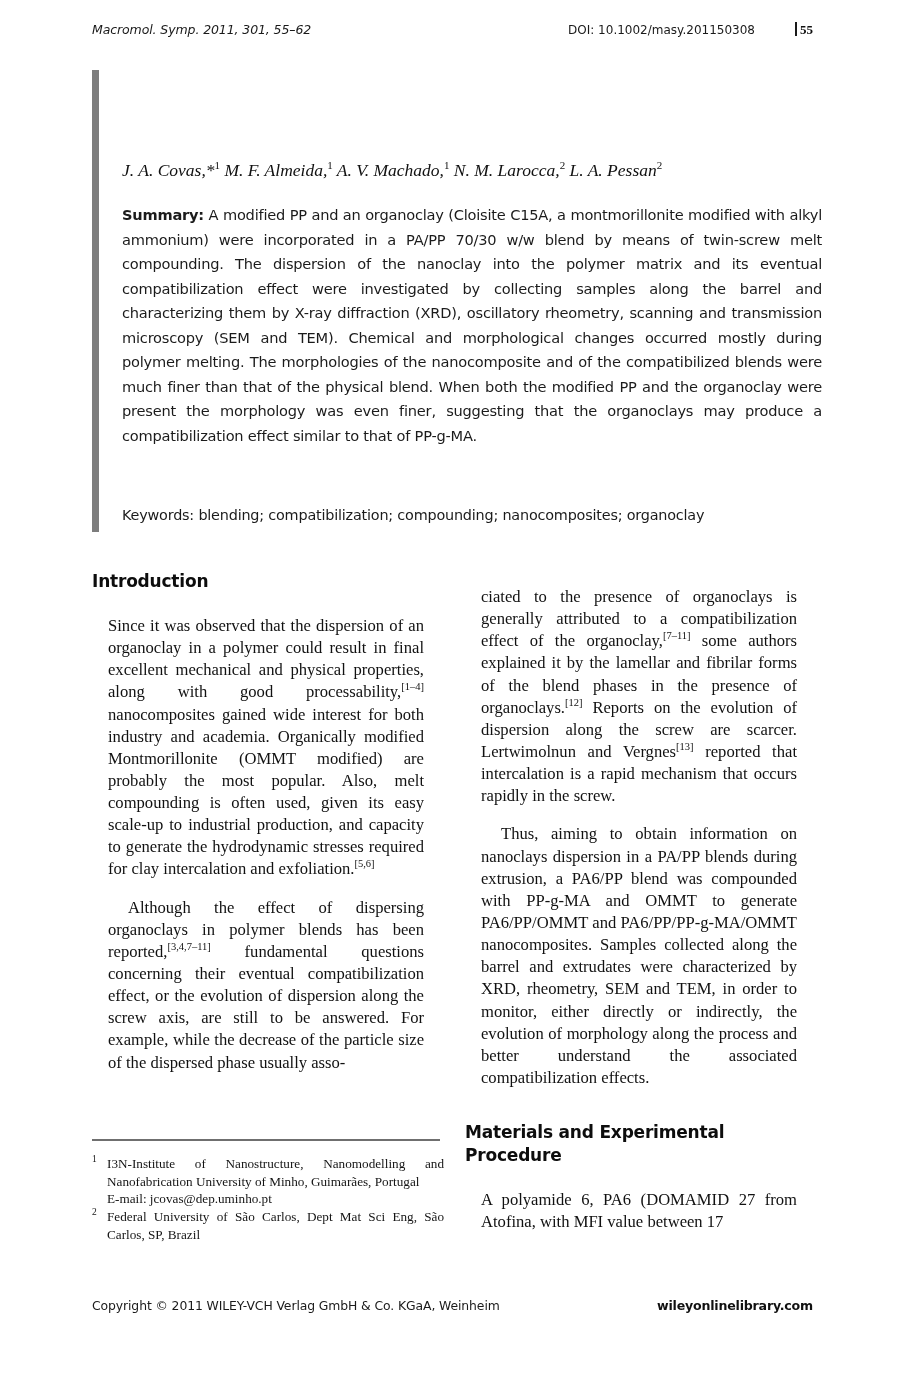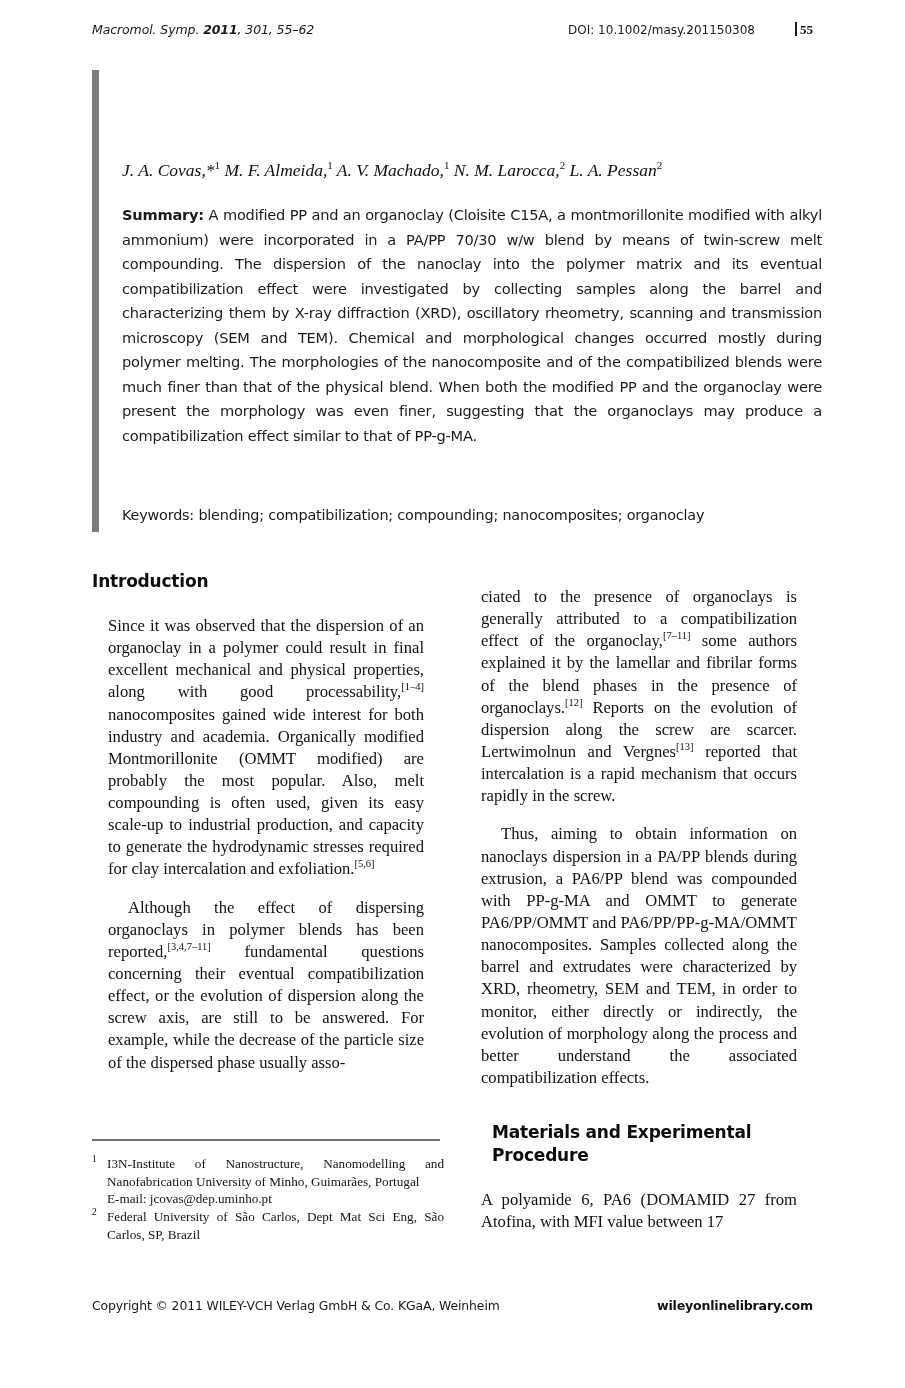--- a/index.html
+++ b/index.html
@@ -34,21 +34,21 @@
   .runhead-left {
     position: absolute;
     left: 0; top: 0;
     font-family: "DejaVu Sans", sans-serif;
     font-style: italic;
     font-size: 12.5px;
     letter-spacing: -0.1px;
     color: #1a1a1a;
     white-space: nowrap;
   }
-  .runhead-left b { font-weight: 700; font-style: italic; }
+  .runhead-left b { font-weight: 400; font-style: italic; }
   .runhead-right {
     position: absolute;
     right: 58px; top: 1px;
     font-family: "DejaVu Sans", sans-serif;
     font-size: 12px;
     color: #1a1a1a;
     white-space: nowrap;
   }
   .pagenum-wrap {
     position: absolute;
@@ -166,21 +166,21 @@
   h2.sec {
     margin: 0 0 22px 0;
     font-family: "DejaVu Sans", sans-serif;
     font-weight: 700;
     font-size: 17px;
     letter-spacing: -0.2px;
     color: #0d0d0d;
     line-height: 1.35;
     text-align: left;
   }
-  h2.sec.spaced { margin-top: 32px; margin-left: 27px; }
+  h2.sec.spaced { margin-top: 32px; }
 
   
   .fn-rule {
     position: absolute;
     left: 92px;
     top: 1139px;
     width: 348px;
     height: 2px;
     background: #6f6f6f;
   }

